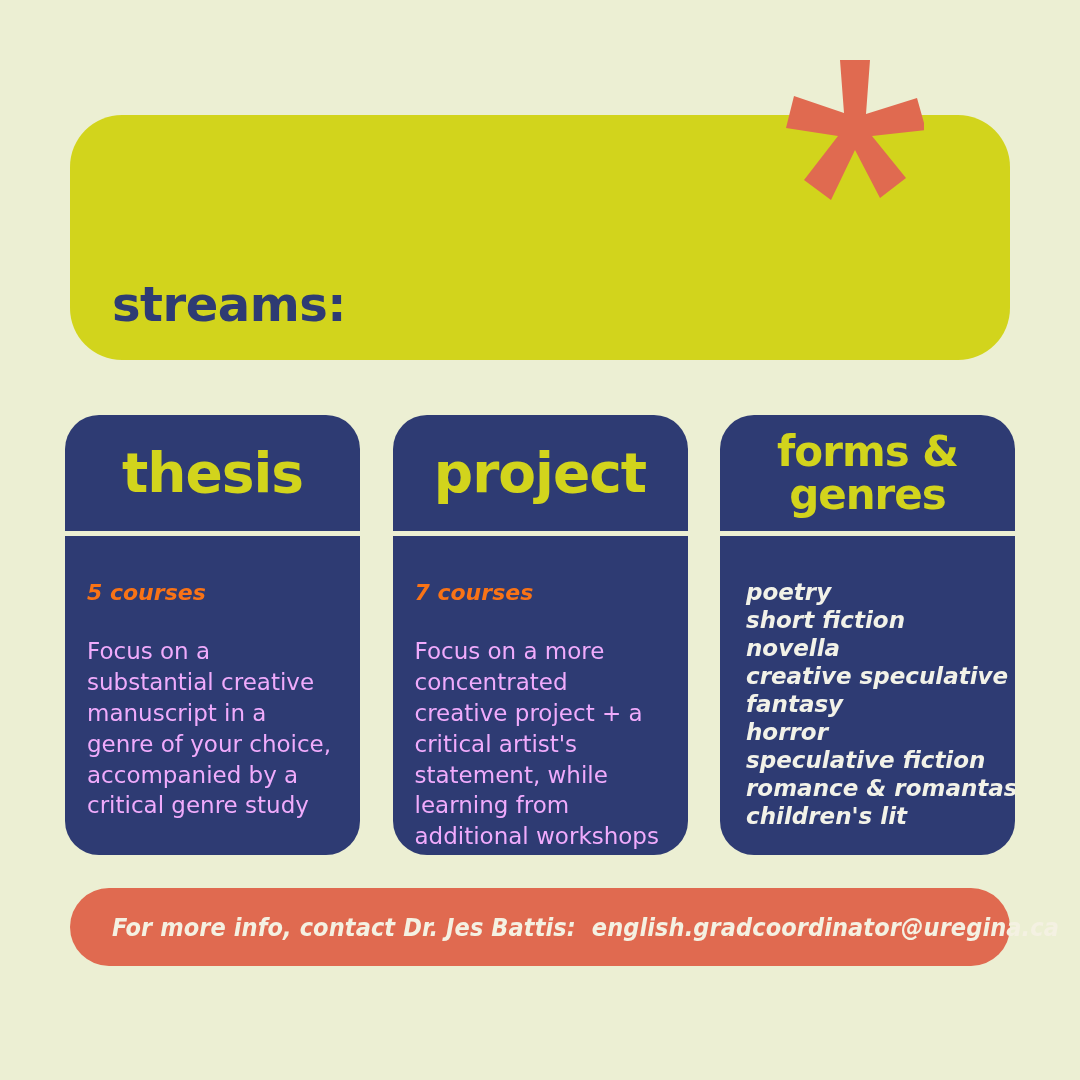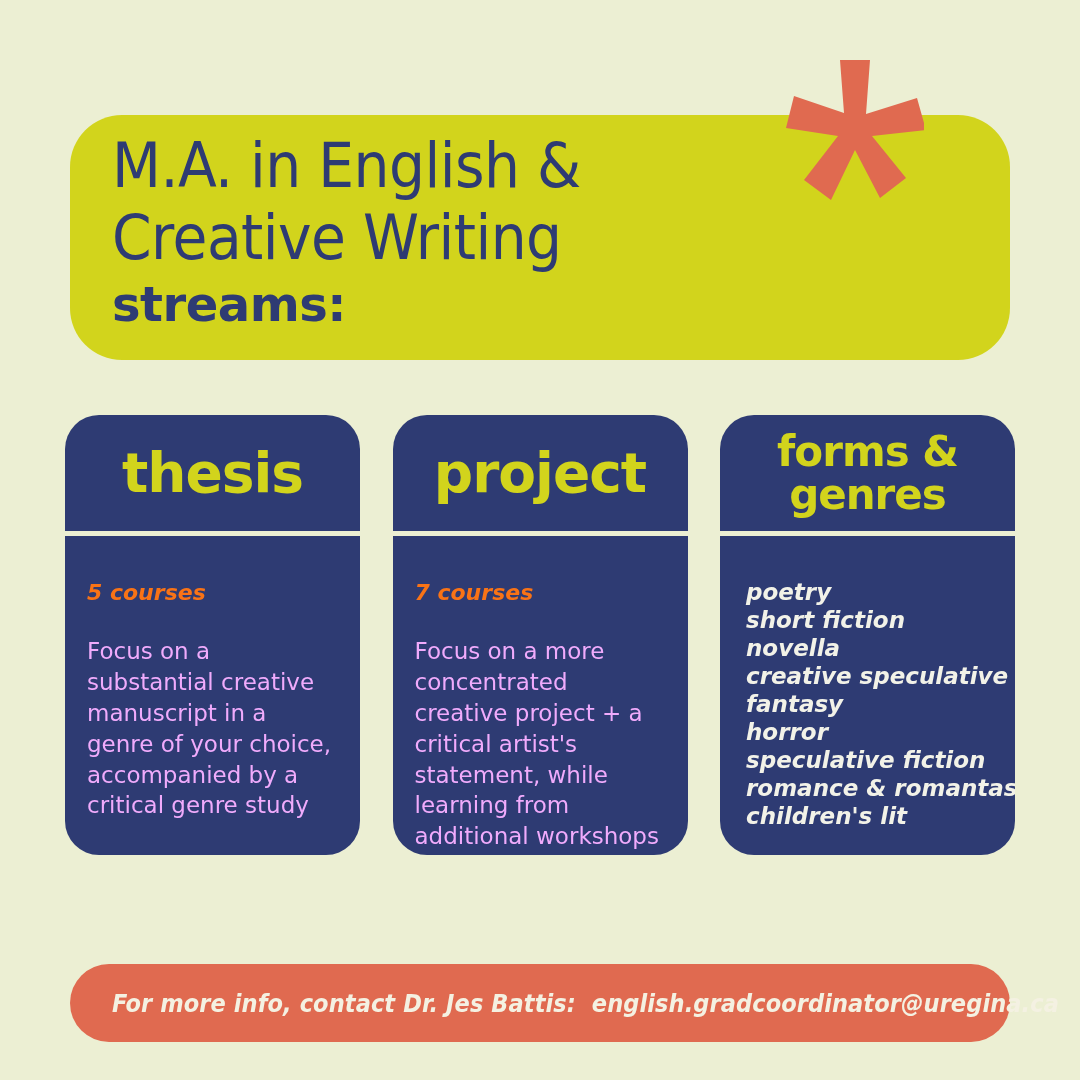--- a/index.html
+++ b/index.html
@@ -155,21 +155,21 @@
     font-weight: 700;
     font-size: 23px;
     line-height: 1.22;
     white-space: nowrap;
   }
 
   
   .footer-banner {
     position: absolute;
     left: 70px;
-    top: 964px;
+    top: 888px;
     width: 940px;
     height: 78px;
     background: #E06A50;
     border-radius: 40px;
     display: flex;
     align-items: center;
     z-index: 1;
   }
   .footer-text {
     margin-left: 42px;
@@ -181,22 +181,20 @@
     letter-spacing: 0.1px;
     white-space: pre;
   }
 </style>
 </head>
 <body>
 
 <div class="canvas">
 
   <div class="header-banner">
-    <div class="header-title">M.A. in English &amp;
-Creative Writing</div>
     <div class="header-sub">streams:</div>
   </div>
 
   <div class="asterisk">
     <svg viewBox="0 0 138 150" width="138" height="150" aria-hidden="true">
       <polygon fill="currentColor" points="54,0 84,0 80,54 131,38 140,70 86,76 120,118 94,138 69,90 45,140 18,120 52,76 0,68 8,36 58,53"></polygon>
     </svg>
   </div>
 
   <div class="cards">

